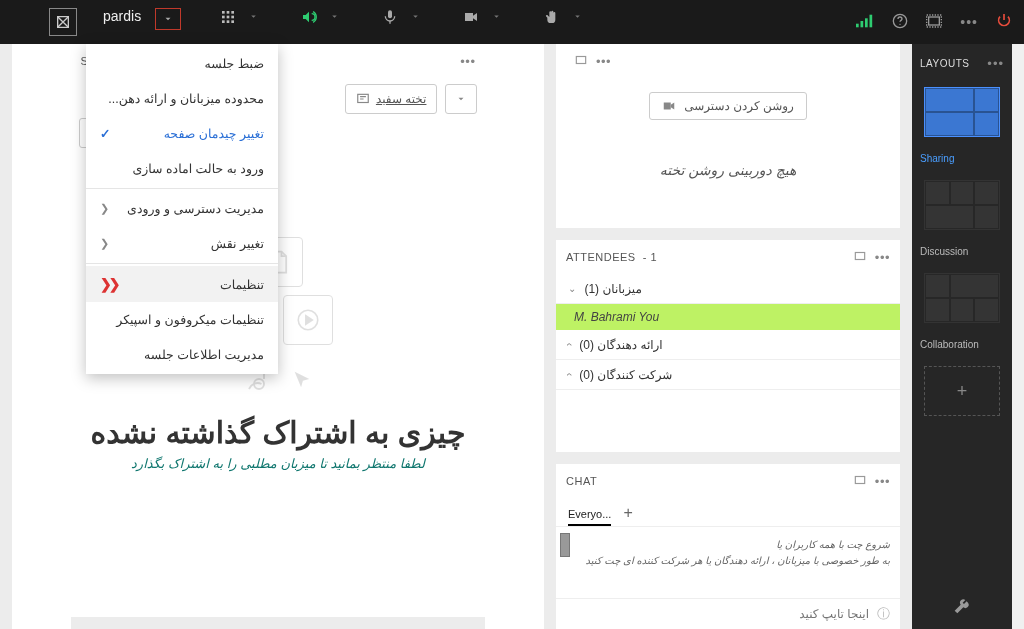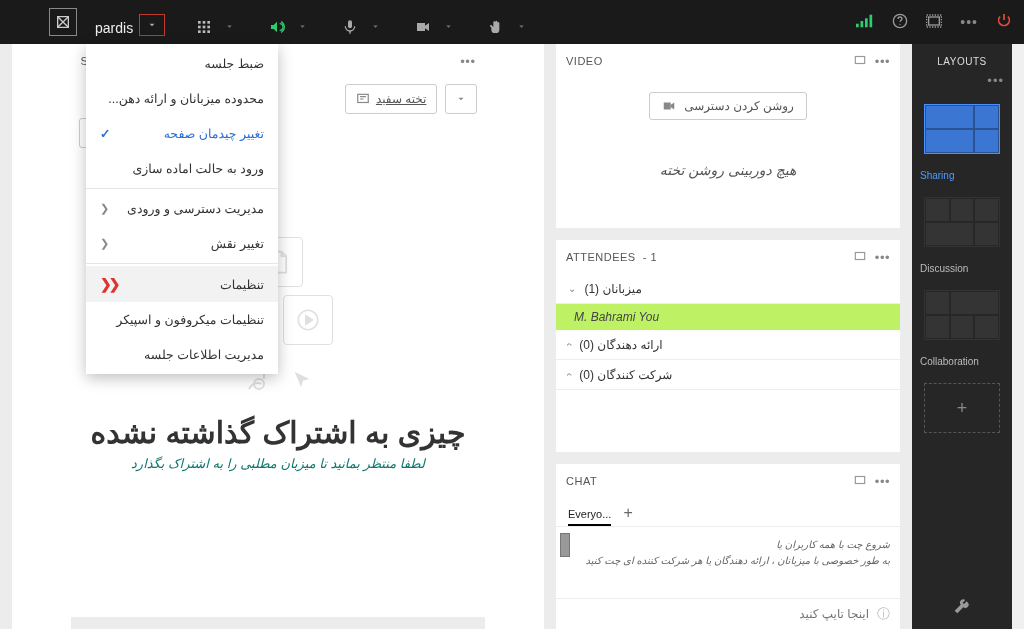--- a/index.html
+++ b/index.html
@@ -1,38 +1,38 @@
 <!DOCTYPE html>
 <html dir="ltr"><head>
 <meta charset="utf-8">
 <style>
 * { margin: 0; padding: 0; box-sizing: border-box; font-family: Tahoma, Arial, sans-serif; }
 body { background: #f0f0f0; width: 1024px; height: 629px; overflow: hidden; }
 
 
 .topbar { height: 44px; background: #1a1a1a; display: flex; align-items: center; padding: 0 12px; color: #ccc; position: relative; z-index: 5; }
-.topbar-left { display: flex; align-items: flex-end; gap: 0; padding-left: 37px; }
+.topbar-left { display: flex; align-items: flex-start; gap: 8px; padding-left: 37px; }
 .logo { width: 28px; height: 28px; border: 1px solid #888; display: flex; align-items: center; justify-content: center; font-size: 12px; }
 .room-name { color: #eee; font-size: 14px; margin-left: 18px; margin-right: 6px; }
 .chev-btn { width: 26px; height: 22px; border: 1px solid #c0392b; display: flex; align-items: center; justify-content: center; font-size: 10px; color: #aaa; cursor: pointer; }
 .tb-icon-group { display: flex; align-items: center; margin-left: 30px; gap: 8px; }
 .tb-icon { width: 18px; height: 18px; display: flex; align-items: center; justify-content: center; font-size: 14px; color: #888; cursor: pointer; }
 .tb-icon.green { color: #2ecc71; }
 .tb-chev { font-size: 9px; color: #666; cursor: pointer; padding: 0 4px; }
 .topbar-right { margin-left: auto; display: flex; align-items: center; gap: 18px; }
 .signal { color: #2ecc71; font-size: 13px; letter-spacing: 1px; }
 .help-icon { color: #888; font-size: 15px; }
 .full-icon { color: #888; font-size: 14px; }
 .dots-icon { color: #888; font-size: 14px; letter-spacing: 1px; }
 .power-icon { color: #e74c3c; font-size: 17px; cursor: pointer; }
 
 
 .main { display: flex; height: 585px; }
 .right-panel { width: 100px; background: #262626; padding: 12px 8px; color: #bbb; display: flex; flex-direction: column; align-items: center; gap: 16px; }
-.layouts-head { display:flex; align-items:center; width:100%; justify-content:flex-start; gap:6px; font-size:10px; letter-spacing:0.5px; color:#ddd;flex-direction:column; }
+.layouts-head { display:flex; align-items:center; width:100%; justify-content:flex-start; gap:6px; font-size:10px; letter-spacing:0.5px; color:#ddd; }
 .layouts-head .dots { margin-left:auto; color:#888; font-size:13px; letter-spacing:1px;}
 .layout-thumb { width: 76px; height: 50px; background: #3a3a3a; border: 1px solid #333; display: flex; flex-direction: column; cursor: pointer; }
 .layout-thumb.active { background: #2f6fd0; border-color: #4a90ff; }
 .lt-row { flex:1; display:flex; }
 .lt-cell { flex:1; border:1px solid rgba(0,0,0,0.25); background: rgba(0,0,0,0.1); }
 .layout-thumb.active .lt-cell { background: rgba(255,255,255,0.06); border-color: rgba(0,0,0,0.3); }
 .layout-label { font-size: 10px; color: #bbb; text-align: left; width:100%; }
 .layout-label.active { color: #4a9eff; }
 .layout-add { width:76px; height:50px; border:1px dashed #555; display:flex; align-items:center; justify-content:center; color:#888; font-size:18px; cursor:pointer; }
 .wrench { margin-top:auto; color:#888; font-size:15px; cursor:pointer; }
@@ -309,21 +309,20 @@
         <div class="big">چیزی به اشتراک گذاشته نشده</div>
         <div class="sub">لطفا منتظر بمانید تا میزبان مطلبی را به اشتراک بگذارد</div>
       </div>
     </div>
   </div>
 
   <div class="col col-mid">
 
     <div class="pod" style="height:196px;">
       <div class="pod-header">
-        <span class="title">VIDEO</span>
         <span class="icon"><svg viewBox="0 0 24 24" fill="none" stroke="#999" stroke-width="2" style="width:14px;height:14px">
               <rect x="4" y="6" width="16" height="12"></rect>
             </svg></span>
         <span class="icon">•••</span>
       </div>
       <div class="pod-body video-body">
         <div class="cam-btn">
           <svg viewBox="0 0 24 24" fill="#888" style="width:14px;height:14px">
               <path d="M3 6h12v12H3z"></path>
               <path d="M15 10l6-4v12l-6-4z"></path>

